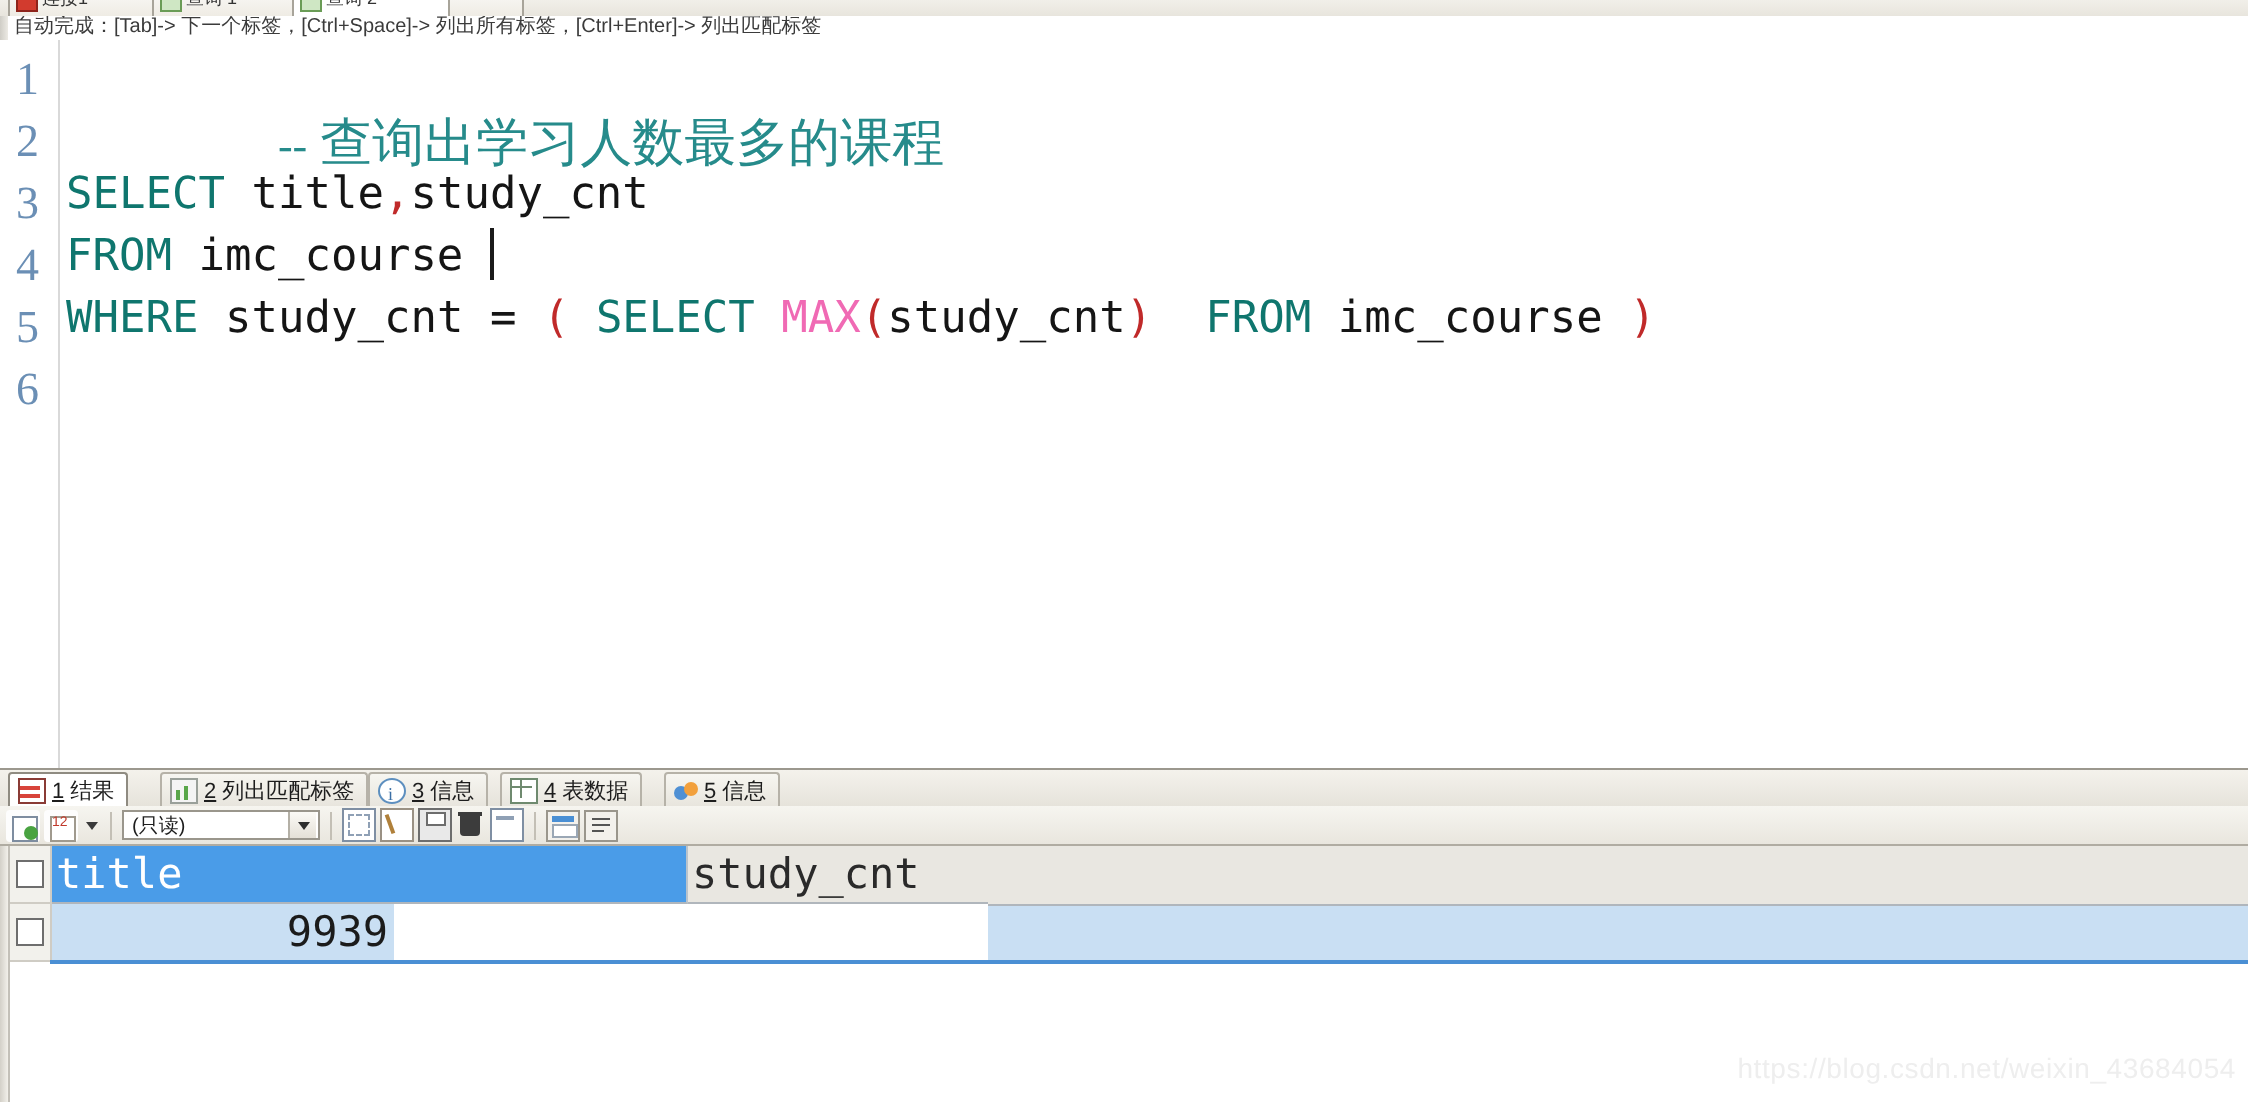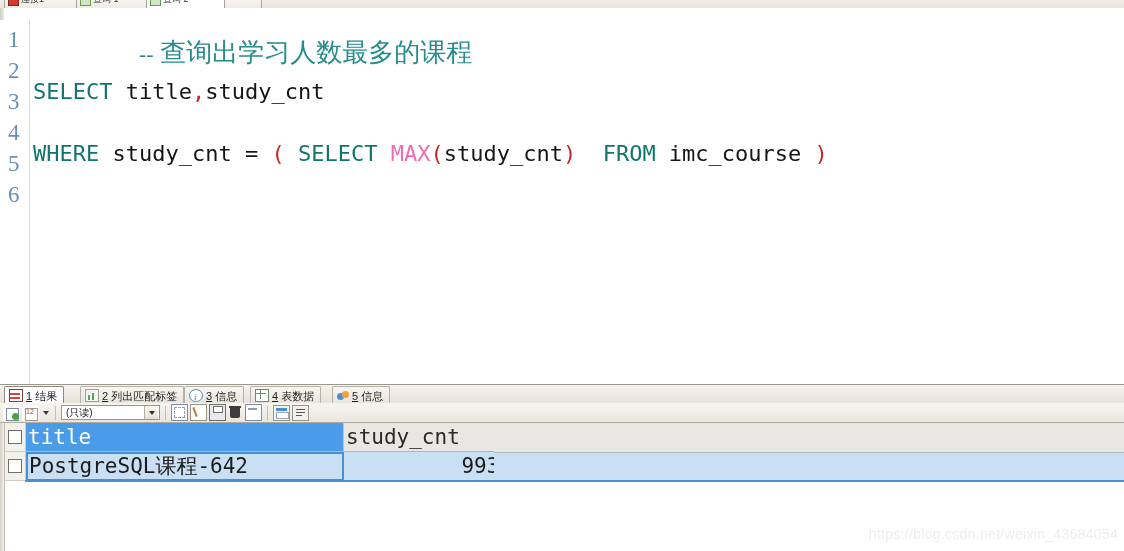--- a/index.html
+++ b/index.html
@@ -71,21 +71,21 @@
   }
   .gutter .ln{
     position:absolute;left:0;width:24px;text-align:left;
     padding-left:8px;
     font-family:"Liberation Serif","DejaVu Serif",serif;
     font-size:23px;line-height:31px;color:#6b8fb5;
   }
   .codearea{
     position:absolute;left:33px;top:0;right:0;height:364px;
     font-family:"DejaVu Sans Mono","Liberation Mono",monospace;
-    font-size:22px;line-height:23px;
+    font-size:22px;line-height:36px;
     letter-spacing:0px;
     white-space:pre;
     color:#151515;
   }
   .codearea .cline{position:absolute;left:0;white-space:pre;}
   .kw{color:#0f766e;}
   .fn{color:#f06ab4;}
   .punc{color:#c02a2a;}
   .cmt{color:#268b8b;font-family:"Liberation Serif","DejaVu Serif",serif;}
   .ident{color:#151515;}
@@ -267,20 +267,21 @@
     <div class="ttab sel" style="left:146px;width:72px;">
       <span class="ticon g"></span>
       <span>查询 2</span>
       <span class="tclose">✕</span>
     </div>
     <div class="ttab" style="left:224px;width:16px;"></div>
   </div>
 
   <div class="hintbar">
     <span class="hleftbar"></span>
+    <span class="ht">自动完成：[Tab]-&gt; 下一个标签，[Ctrl+Space]-&gt; 列出所有标签，[Ctrl+Enter]-&gt; 列出匹配标签</span>
   </div>
 
   <div class="editor">
 
     <div class="gutter">
       <span class="sep"></span>
       <div class="ln" style="top:4px;">1</div>
       <div class="ln" style="top:35px;">2</div>
       <div class="ln" style="top:66px;">3</div>
       <div class="ln" style="top:97px;">4</div>
@@ -295,20 +296,21 @@
         <span class="cmt dash">--</span><span class="cmt" style="font-size:26px;"> 查询出学习人数最多的课程</span>
       </div>
 
       
       <div class="cline" style="top:29px;"></div>
 
       
       <div class="cline" style="top:60px;"><span class="kw">SELECT</span><span class="ident"> title</span><span class="punc">,</span><span class="ident">study_cnt</span></div>
 
       
+      <div class="cline" style="top:91px;"><span class="kw">FROM</span><span class="ident"> imc_course </span><span class="caret"></span></div>
 
       
       <div class="cline" style="top:122px;"><span class="kw">WHERE</span><span class="ident"> study_cnt </span><span class="ident">=</span><span class="ident"> </span><span class="punc">(</span><span class="ident"> </span><span class="kw">SELECT</span><span class="ident"> </span><span class="fn">MAX</span><span class="punc">(</span><span class="ident">study_cnt</span><span class="punc">)</span><span class="ident">  </span><span class="kw">FROM</span><span class="ident"> imc_course </span><span class="punc">)</span></div>
 
       
       <div class="cline" style="top:153px;"></div>
     </div>
   </div>
 
   <div class="respanel">
@@ -389,21 +391,20 @@
             <span class="ckbox"></span>
           </div>
           <div class="hcell sel" style="width:318px;">title</div>
           <div class="hcell" style="width:171px;">study_cnt</div>
         </div>
 
         <div class="grow" style="top:29px;">
           <div class="ckcell">
             <span class="ckbox"></span>
           </div>
-          <div class="dcell focus" style="width:318px;">PostgreSQL课程-642</div>
           <div class="dcell selrow num" style="width:171px;">9939</div>
         </div>
 
         <div class="selstripe" style="left:489px;top:0;width:635px;height:29px;background:#e9e7e1;border-bottom:1px solid #b0b6bc;"></div>
         <div class="selstripe" style="left:489px;top:30px;width:635px;height:27px;background:#c9dff3;"></div>
         <div class="rowunderline" style="left:20px;top:57px;width:1104px;"></div>
       </div>
     </div>
 
     <div class="watermark">https://blog.csdn.net/weixin_43684054</div>

